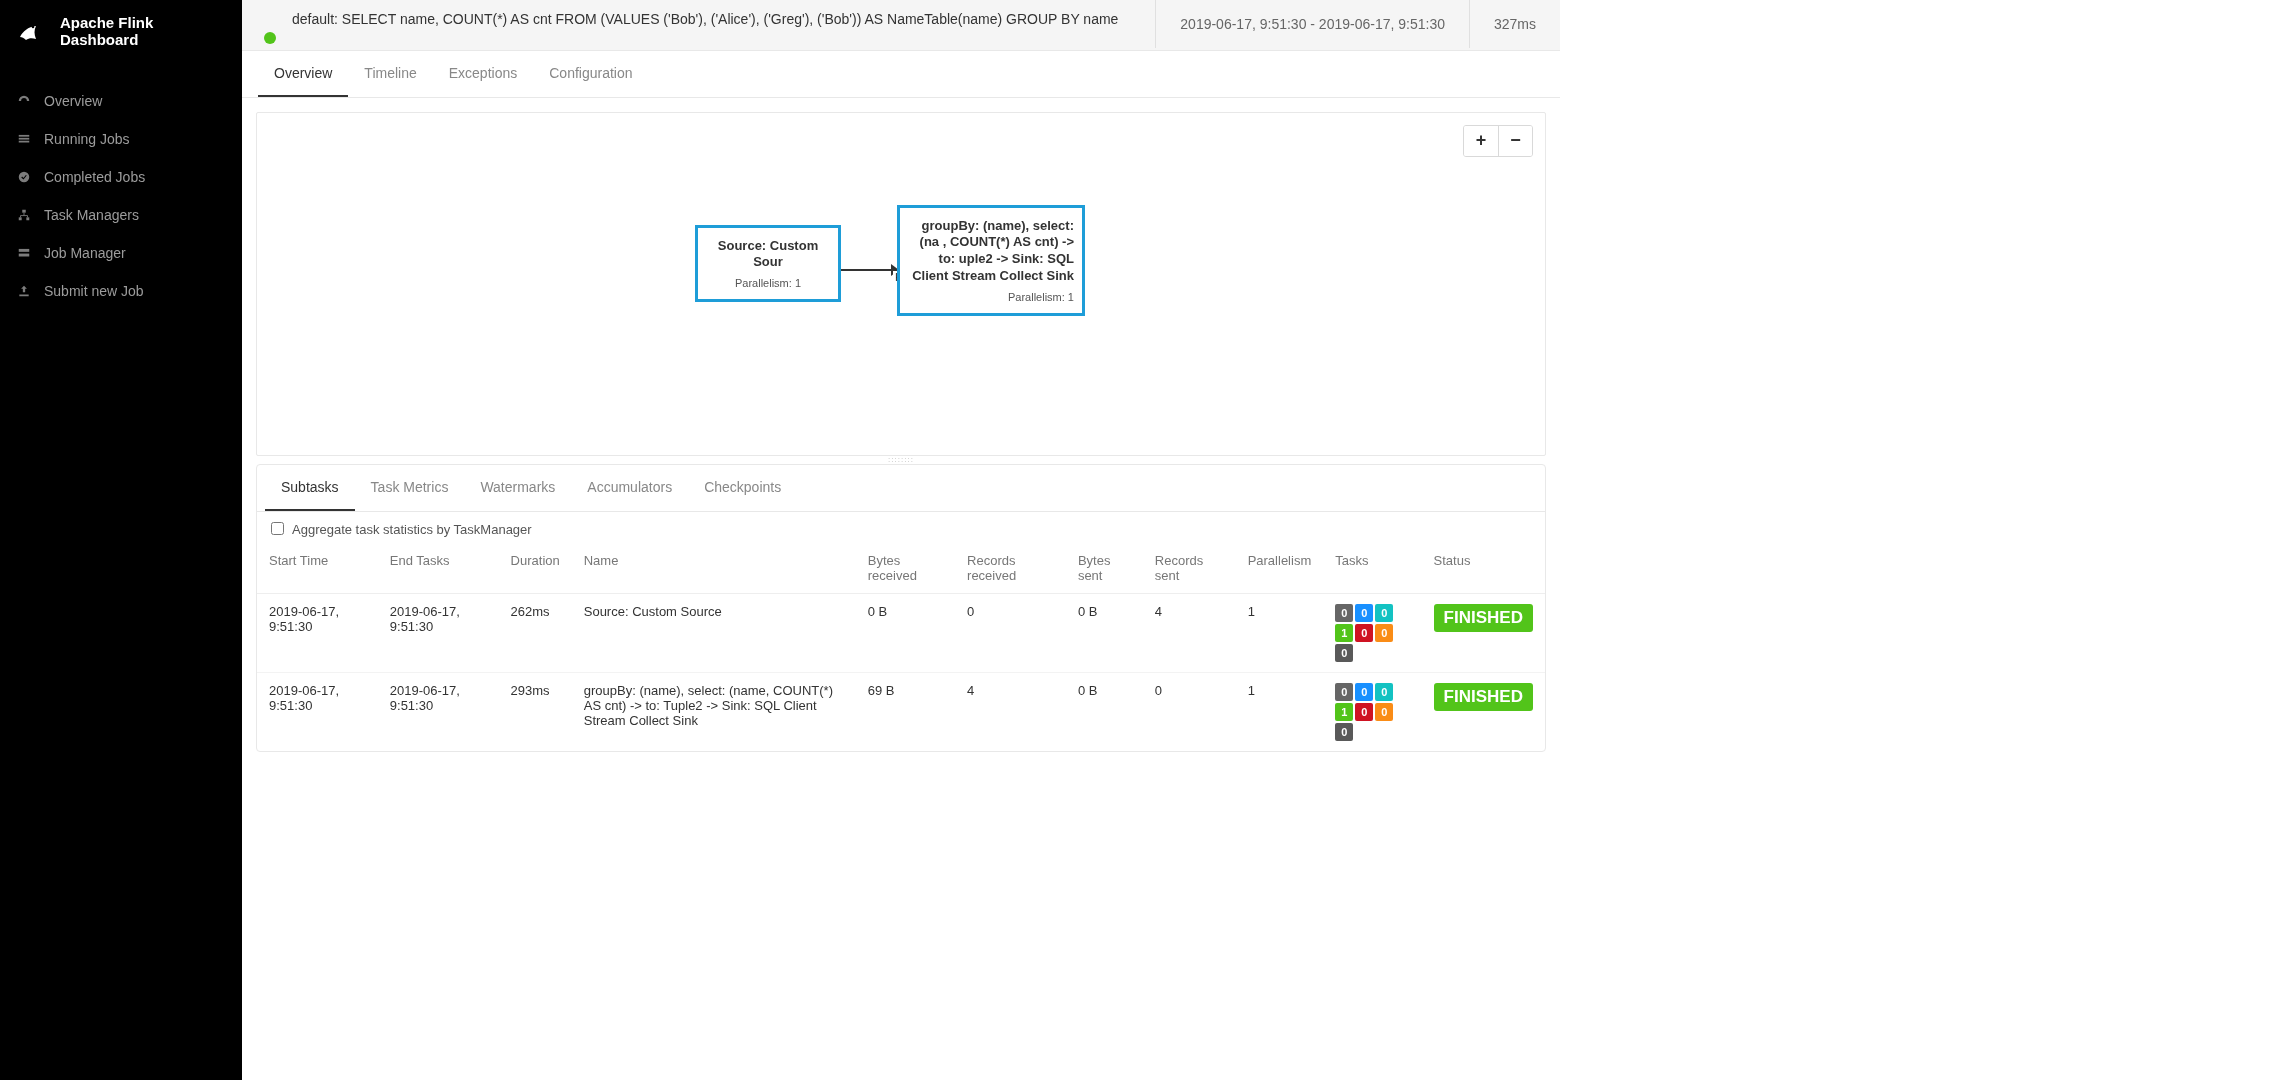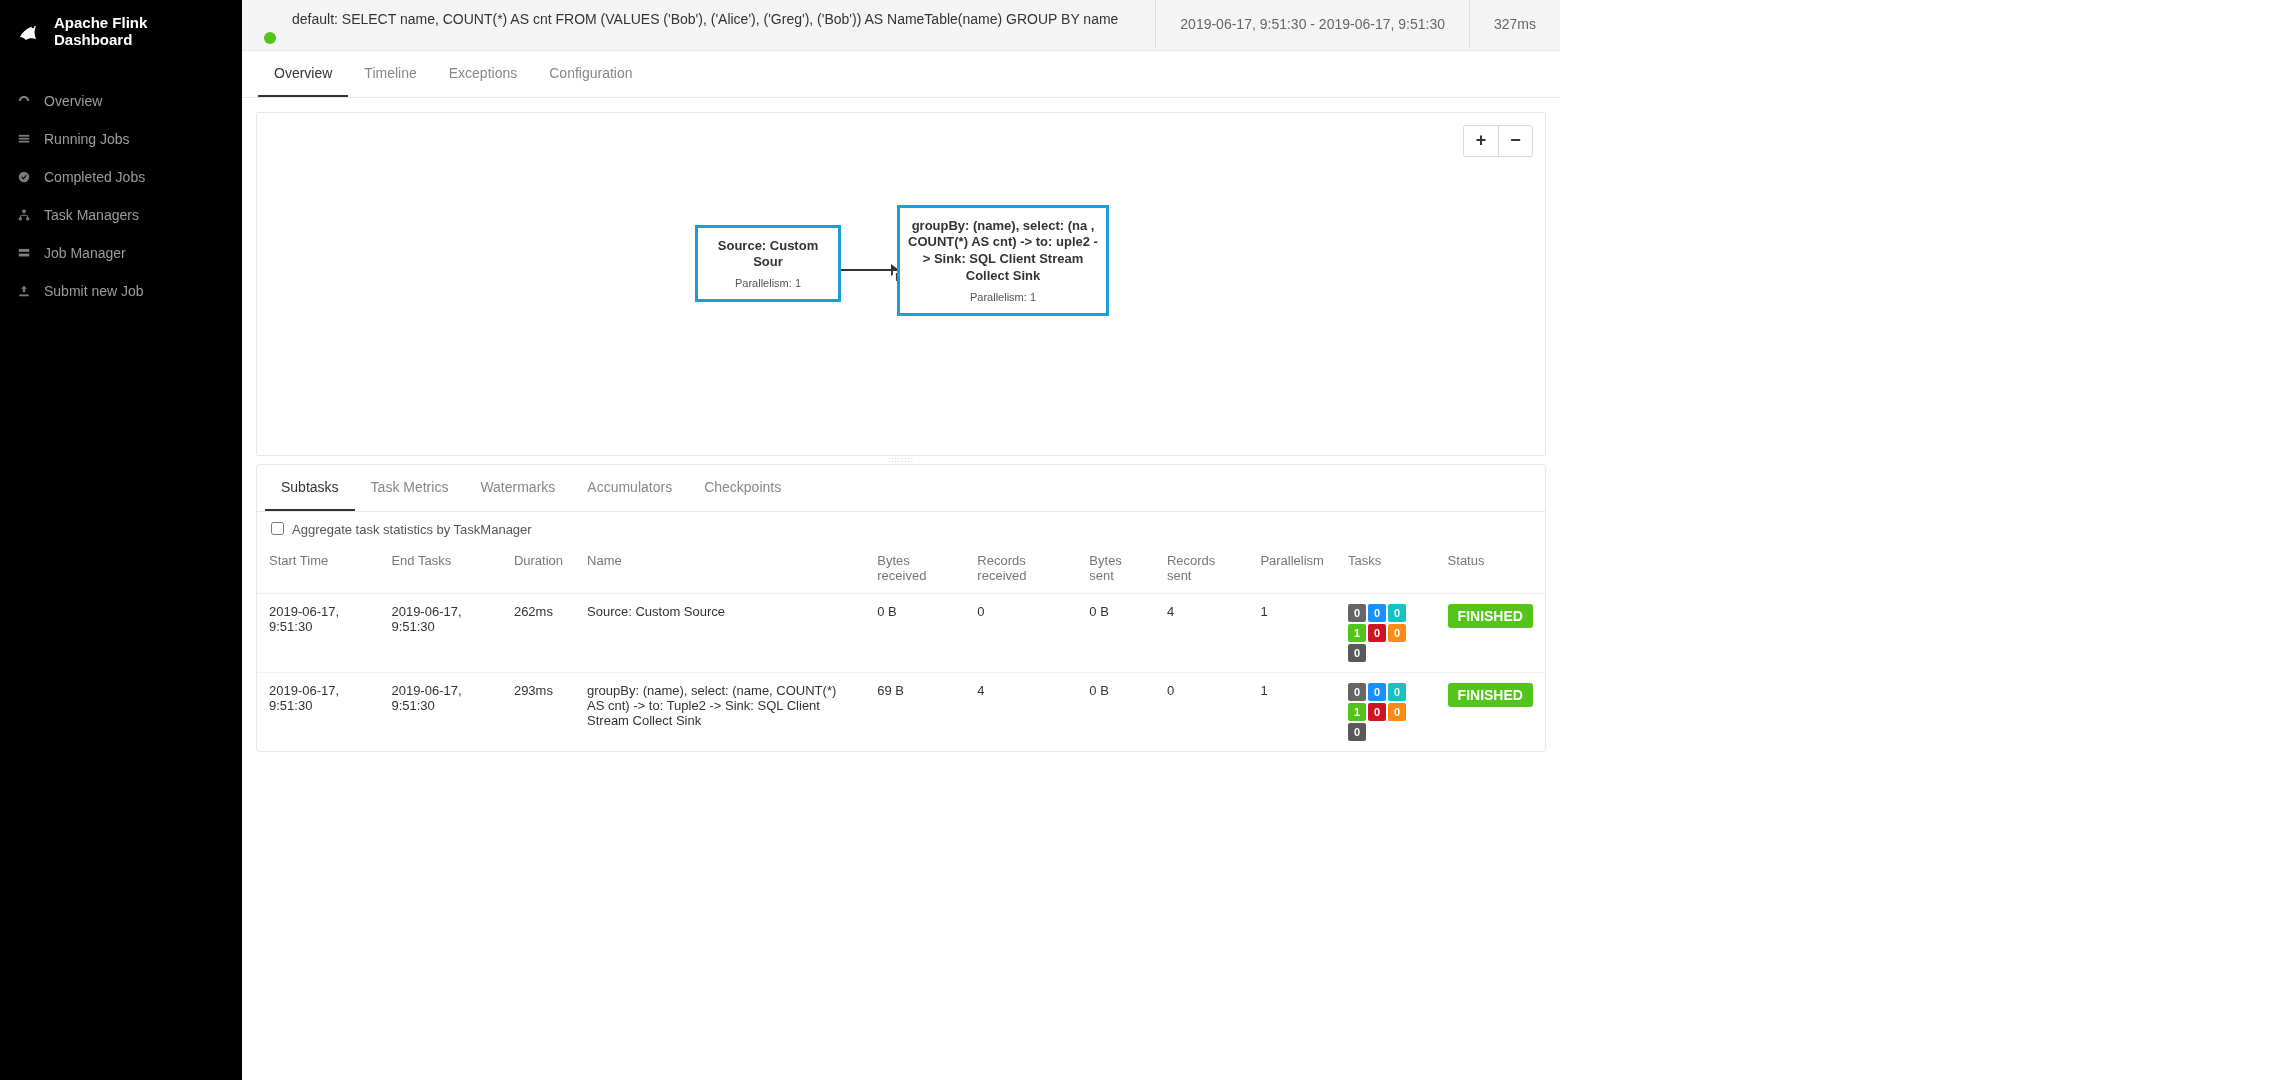--- a/index.html
+++ b/index.html
@@ -1,21 +1,21 @@
 <!DOCTYPE html>
 <html><head>
 <meta charset="utf-8">
 <style>
 * { box-sizing: border-box; margin: 0; padding: 0; }
 body { font-family: -apple-system, BlinkMacSystemFont, "Segoe UI", Helvetica, Arial, sans-serif; font-size: 14px; color: #333; background: #fff; }
 .layout { display: flex; min-height: 100vh; }
 
 
 .sidebar { width: 242px; background: #000; color: #fff; flex-shrink: 0; }
-.sidebar-header { display: flex; align-items: center; padding: 14px 16px; gap: 14px; }
+.sidebar-header { display: flex; align-items: center; padding: 14px 16px; gap: 20px; }
 .logo { width: 24px; height: 24px; display: flex; align-items: center; justify-content: center; }
 .brand { font-weight: 600; font-size: 15px; color: #fff; }
 .nav { padding-top: 20px; }
 .nav-item { display: flex; align-items: center; gap: 12px; padding: 11px 16px; color: #9c9c9c; cursor: pointer; font-size: 14px; }
 .nav-icon { width: 16px; display: inline-flex; justify-content: center; opacity: 0.8; }
 
 
 .main { flex: 1; display: flex; flex-direction: column; min-width: 0; }
 
 
@@ -41,21 +41,21 @@
 .graph-panel { border: 1px solid #e8e8e8; border-radius: 2px; position: relative; height: 344px; background: #fff; }
 .zoom-controls { position: absolute; top: 12px; right: 12px; display: flex; border: 1px solid #d9d9d9; border-radius: 3px; overflow: hidden; }
 .zoom-btn { width: 34px; height: 30px; background: #fff; border: none; cursor: pointer; font-size: 18px; font-weight: bold; display: flex; align-items: center; justify-content: center; color: #333; }
 .zoom-btn + .zoom-btn { border-left: 1px solid #d9d9d9; }
 
 .graph-canvas { position: relative; width: 100%; height: 100%; }
 .node { position: absolute; border: 3px solid #1e9dd8; background: #fff; padding: 10px 8px; text-align: center; font-size: 13px; }
 .node-title { font-weight: 600; font-size: 13px; line-height: 1.3; }
 .node-sub { font-size: 11px; color: #555; margin-top: 6px; }
 .node1 { left: 438px; top: 112px; width: 146px; }
-.node2 { left: 640px; top: 92px; width: 212px; }
+.node2 { left: 640px; top: 92px; width: 188px; text-align: right; }
 .edge-line { position: absolute; height: 2px; background: #333; left: 584px; top: 156px; width: 56px; }
 .edge-arrow { position: absolute; left: 634px; top: 151px; width: 0; height: 0; border-left: 8px solid #333; border-top: 6px solid transparent; border-bottom: 6px solid transparent; }
 .edge-label { position: absolute; left: 598px; top: 158px; font-size: 11px; color: #333; background: #fff; padding: 0 2px; margin-left: 38px; }
 
 .splitter { height: 8px; display: flex; align-items: center; justify-content: center; color: #bbb; font-size: 8px; letter-spacing: 1px; }
 .splitter::before { content: "::::::::"; }
 
 
 .detail-panel { border: 1px solid #e8e8e8; border-radius: 4px; background: #fff; }
 .sub-tabs { display: flex; border-bottom: 1px solid #e8e8e8; padding: 0 8px; }
@@ -75,21 +75,21 @@
 .badges { display: flex; flex-wrap: wrap; gap: 2px; max-width: 90px; }
 .badge { display: inline-flex; align-items: center; justify-content: center; min-width: 18px; height: 18px; padding: 0 4px; color: #fff; font-size: 11px; font-weight: 600; border-radius: 2px; }
 .b-grey { background: #666; }
 .b-blue { background: #1890ff; }
 .b-teal { background: #13c2c2; }
 .b-green { background: #52c41a; }
 .b-red { background: #cf1322; }
 .b-orange { background: #fa8c16; }
 .b-dark { background: #595959; }
 
-.status-pill { display: inline-block; background: #52c41a; color: #fff; font-size: 14px; font-weight: 600; padding: 4px 10px; border-radius: 3px; }
+.status-pill { display: inline-block; background: #52c41a; color: #fff; font-size: 17px; font-weight: 600; padding: 4px 10px; border-radius: 3px; }
 
 
 .screen { width: 1560px; transform-origin: top left; }
 </style>
 </head>
 <body>
 
 <div class="screen">
 <div class="layout">
 

